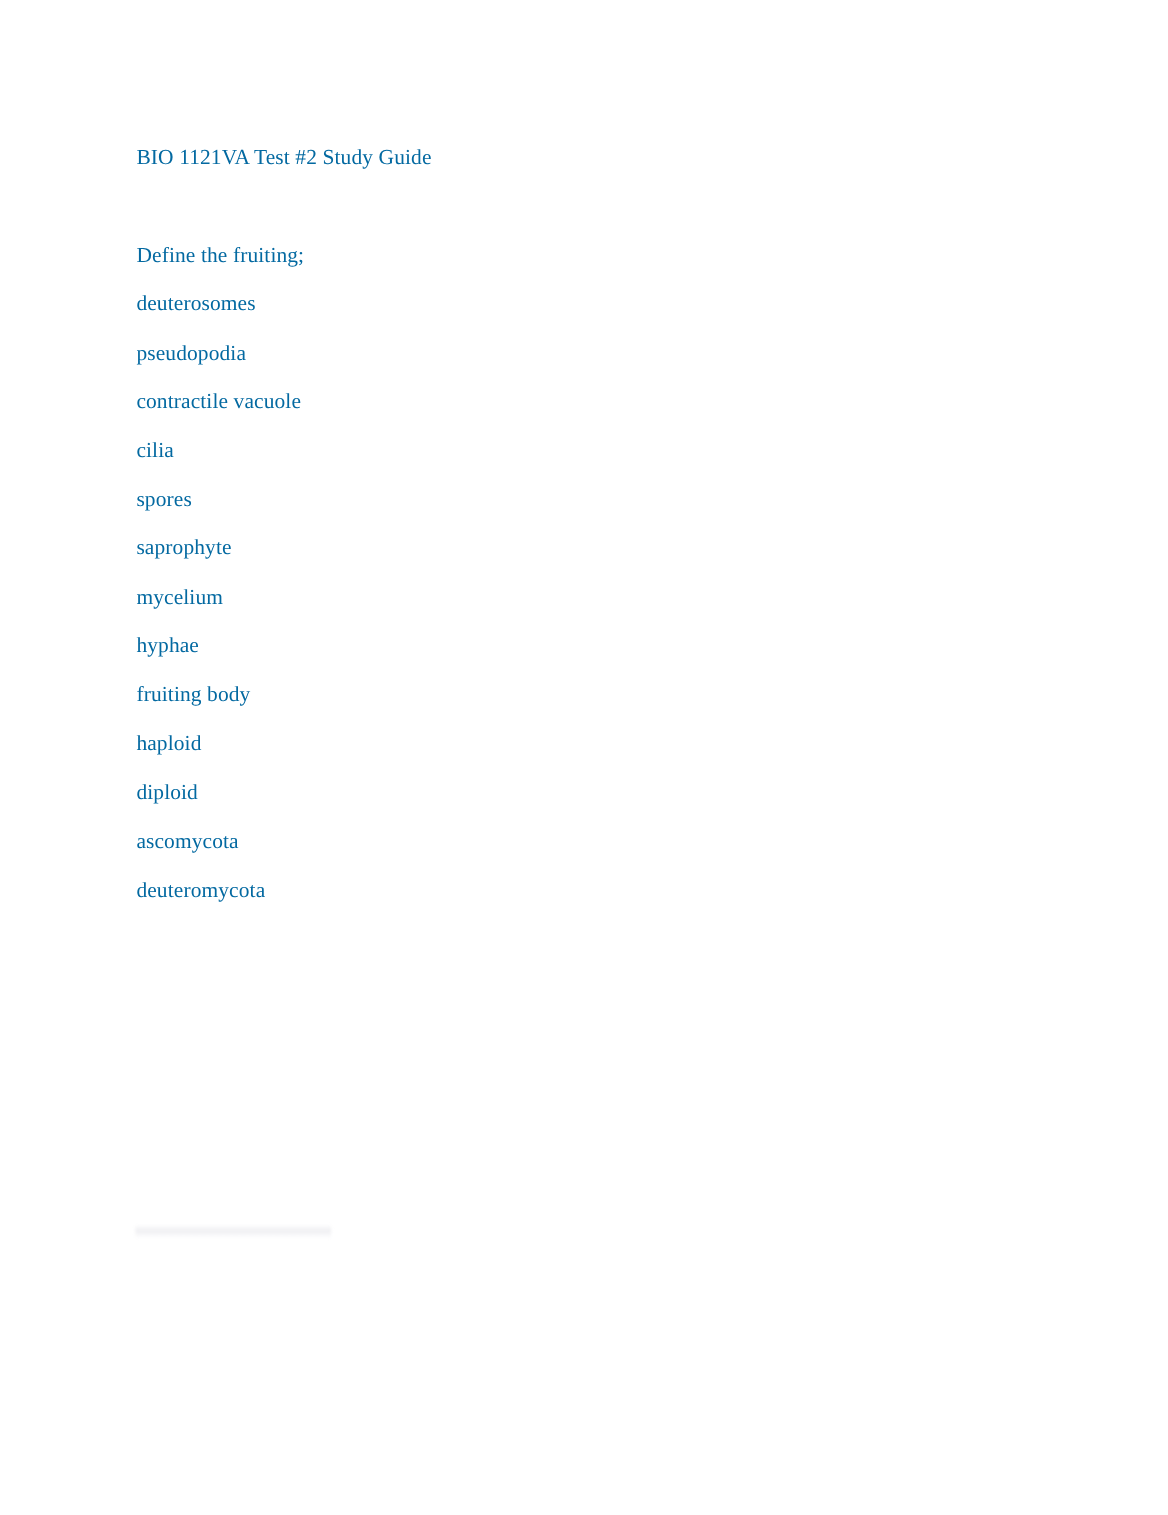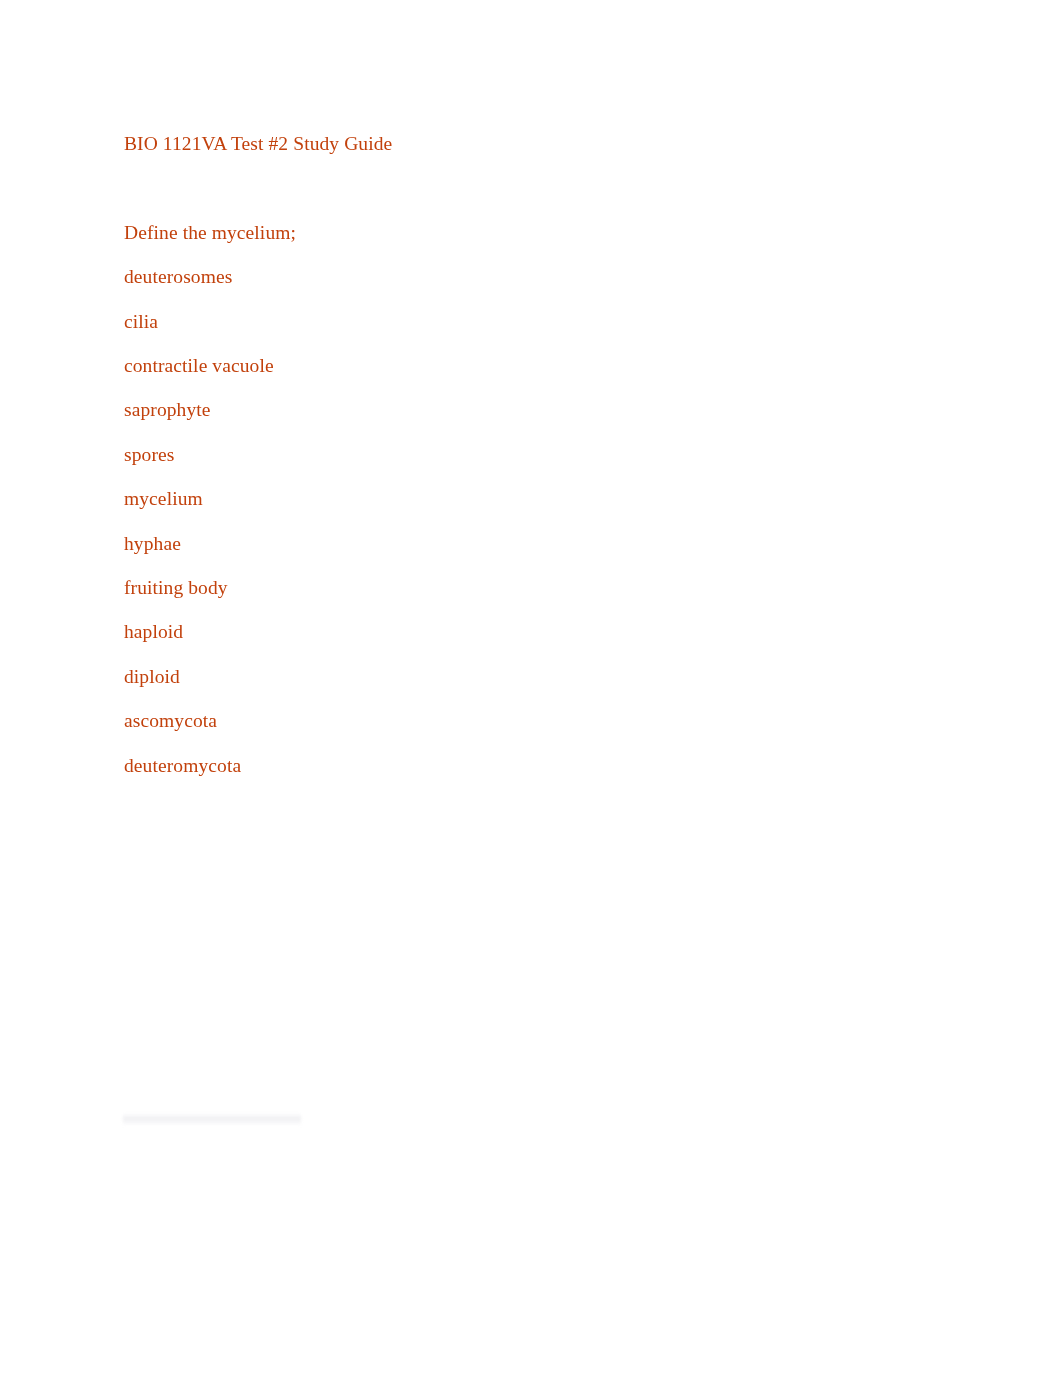--- a/index.html
+++ b/index.html
@@ -27,21 +27,21 @@
     position: absolute;
     left: 124px;
     top: 122px;
     width: 820px;
   }
 
   .line {
     font-size: 19.5px;
     line-height: 44.4px;
     letter-spacing: 0.1px;
-    color: #c2410c;
+    color: #0369a1;
     white-space: pre;
     font-family: Liberation Serif, serif;
   }
 
   
   .line.title {
     margin: 0 0 0 0;
   }
 
   .spacer-line {
@@ -68,33 +68,34 @@
 <body>
 
 <div class="page">
 
   <div class="doc-body">
 
     <div class="line title">BIO 1121VA Test #2 Study Guide</div>
 
     <div class="line spacer-line"></div>
 
-    <div class="line">Define the mycelium;</div>
+    <div class="line">Define the fruiting;</div>
 
     <div class="line">deuterosomes</div>
 
+    <div class="line">pseudopodia</div>
+
+    <div class="line">contractile vacuole</div>
 
     <div class="line">cilia</div>
 
-    <div class="line">contractile vacuole</div>
 
+    <div class="line">spores</div>
 
     <div class="line">saprophyte</div>
-
-    <div class="line">spores</div>
 
     <div class="line">mycelium</div>
 
     <div class="line">hyphae</div>
 
     <div class="line">fruiting body</div>
 
     <div class="line">haploid</div>
 
     <div class="line">diploid</div>

